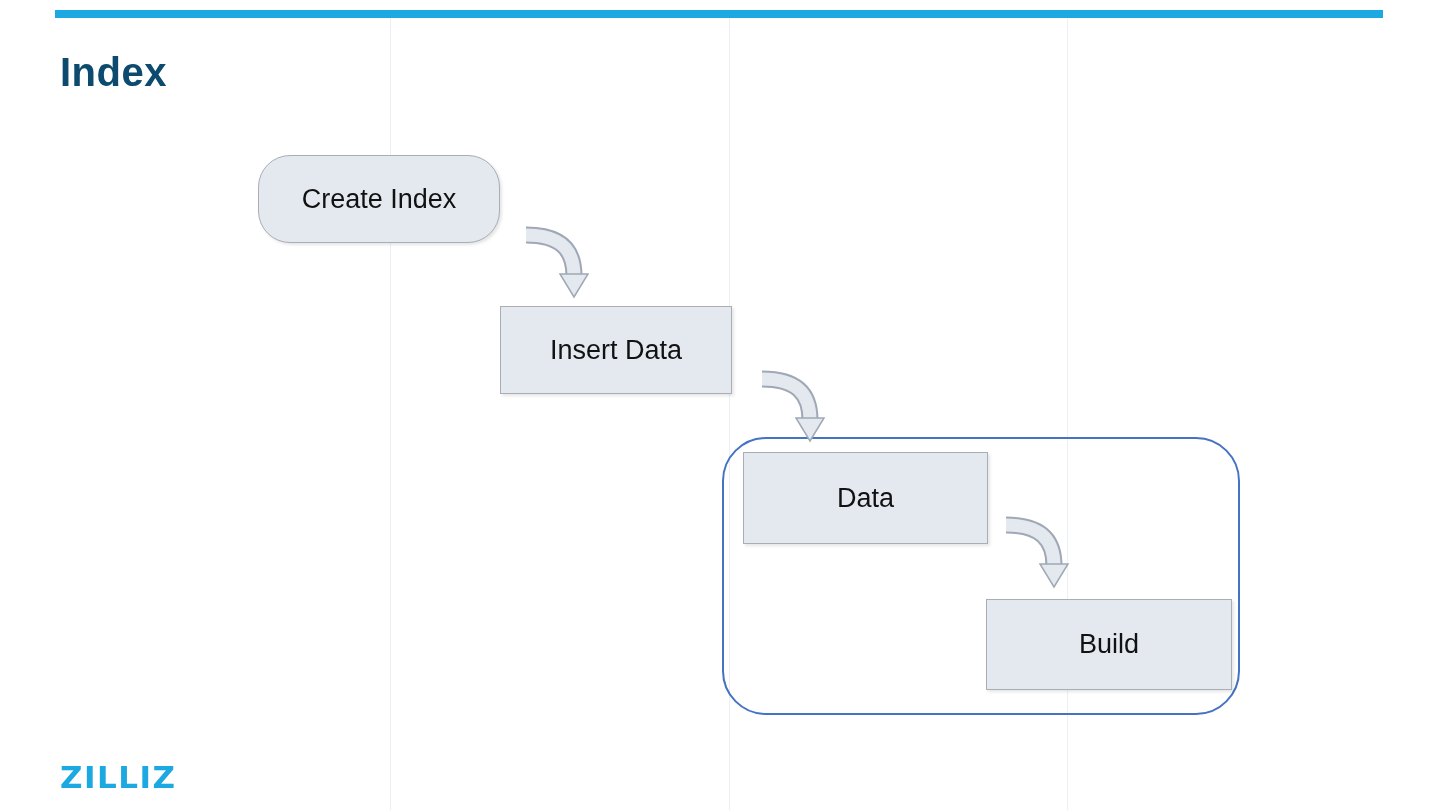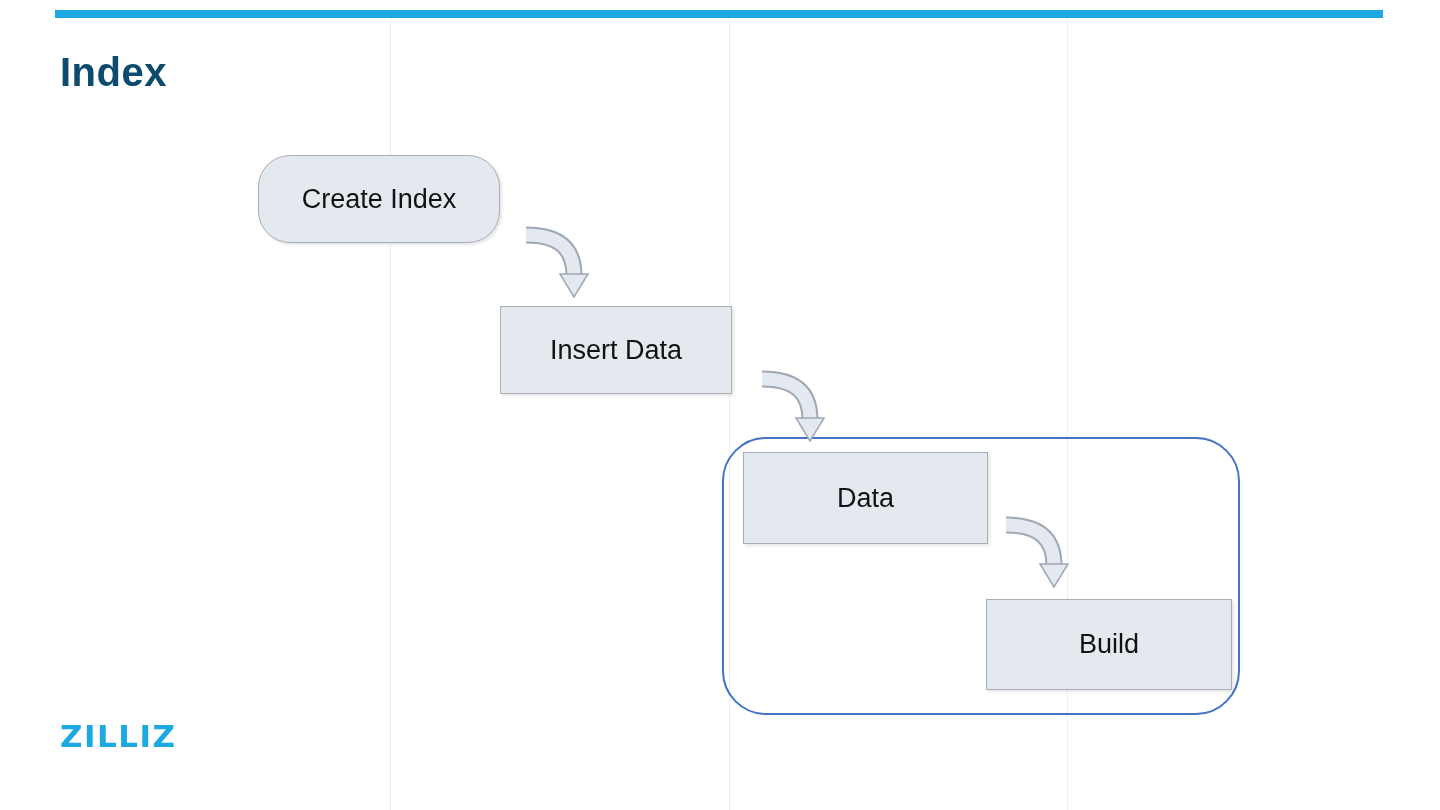--- a/index.html
+++ b/index.html
@@ -42,21 +42,21 @@
     position: absolute; left: 722px; top: 437px; width: 518px; height: 278px;
     border: 2px solid #4472C4; border-radius: 44px; background: transparent;
   }
 
   .arrow { position: absolute; }
   .arrow.a1 { left: 524px; top: 222px; }
   .arrow.a2 { left: 760px; top: 366px; }
   .arrow.a3 { left: 1004px; top: 512px; }
 
   .logo {
-    position: absolute; left: 60px; top: 718px;
+    position: absolute; left: 60px; top: 759px;
     font-size: 31px; font-weight: 800; color: #1CA8E1;
     letter-spacing: 1.5px; font-family: "DejaVu Sans", sans-serif;
   }
 </style>
 </head>
 <body>
 
 <div class="slide">
 
   <div class="top-bar"></div>

